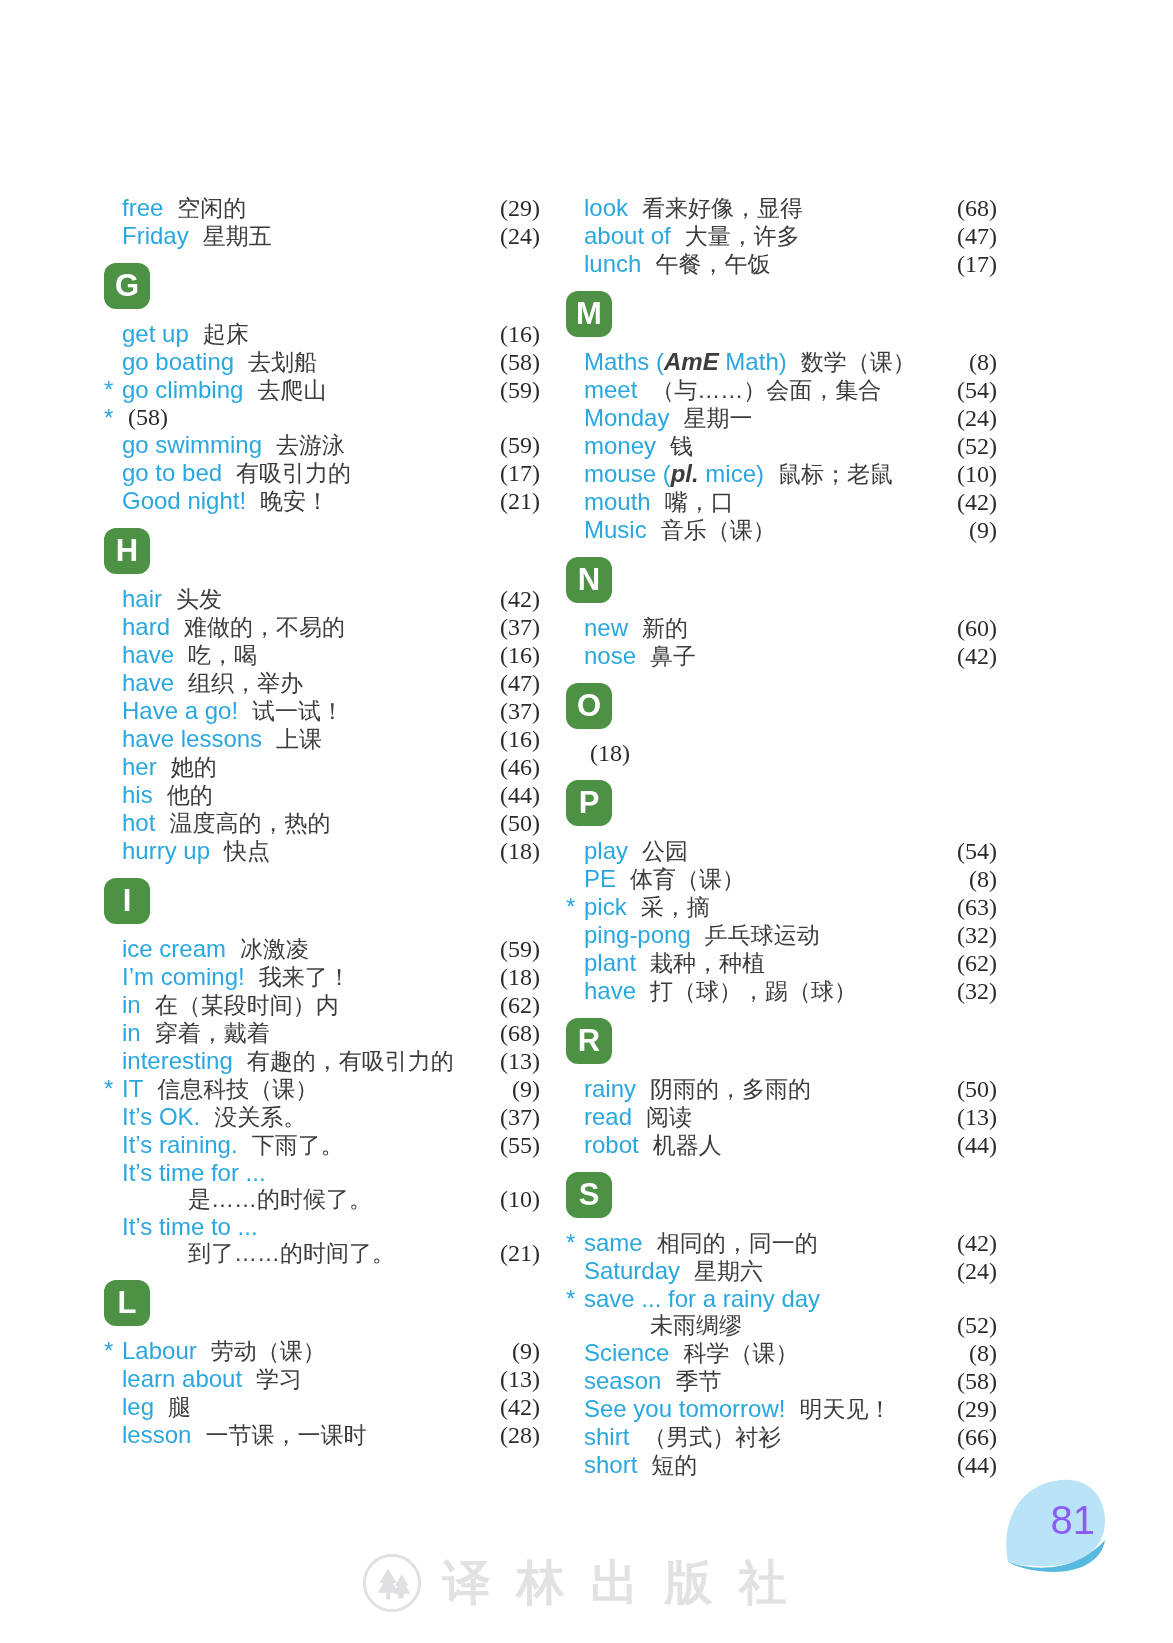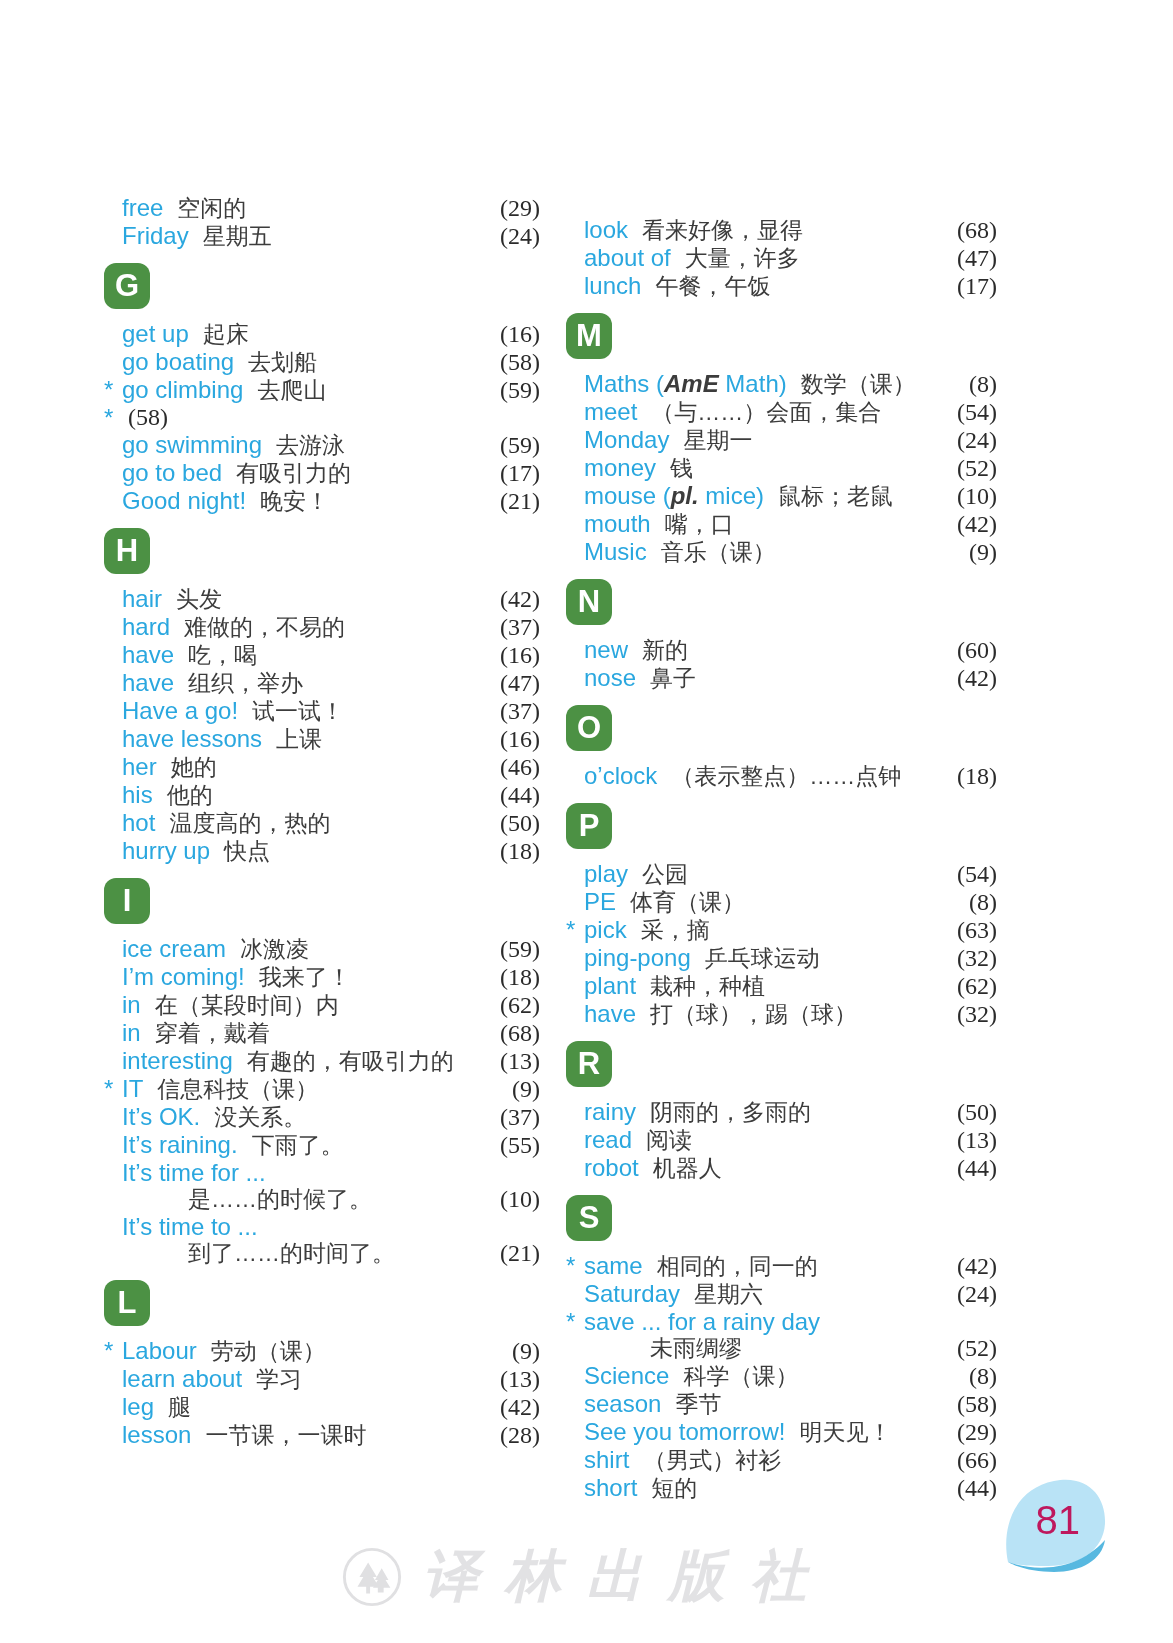--- a/index.html
+++ b/index.html
@@ -8,21 +8,21 @@
     background:#ffffff;
     font-family:"Liberation Sans", sans-serif;
     position:relative;
     overflow:hidden;
   }
   .content {
     position:absolute; left:104px; top:194px; width:895px;
     display:flex; gap:26px;
   }
   .column { flex:0 0 436px; }
-  .column:last-child { flex:0 0 431px;margin-top:22px; }
+  .column:last-child { flex:0 0 431px; }
 
   .entry { position:relative; padding-left:18px; }
   .entry-line { display:flex; justify-content:space-between; align-items:baseline; line-height:27px; }
   .entry-left { display:flex; align-items:baseline; white-space:nowrap; min-width:0; }
   .star {
     position:absolute; left:0; top:0;
     color:var(--word-blue, #2aa7df); font-size:24px; line-height:27px;
   }
   .word { color:var(--word-blue, #2aa7df); font-size:24px; white-space:pre; }
   .word .seg { color:var(--word-blue, #2aa7df); }
@@ -39,35 +39,34 @@
     background:var(--badge-green, #4c9144);
     color:var(--badge-letter, #ffffff);
     border-radius:12px;
     display:flex; align-items:center; justify-content:center;
     font-size:31px; font-weight:bold;
   }
 
   .page-badge { position:absolute; right:66px; bottom:70px; width:106px; height:97px; }
   .page-badge svg { position:absolute; inset:0; }
   .page-num {
-    position:absolute; right:27px; top:22px;
-    font-size:40px; color:#be185d; font-family:"Liberation Sans", sans-serif;
+    position:absolute; right:12px; top:22px;
+    font-size:40px; color:#8b5cf6; font-family:"Liberation Sans", sans-serif;
   }
 
   .watermark {
     position:absolute; left:50%; bottom:28px; transform:translateX(-50%);
     display:flex; align-items:center; gap:20px;
     opacity:1; pointer-events:none; white-space:nowrap;
   }
   .wm-text {
     font-family:"Liberation Serif", serif;
-    font-size:56px; font-weight:bold;
+    font-size:48px; font-weight:bold;
     color:var(--watermark-gray, #e2e2e4);
     letter-spacing:26px;
-    font-style:italic;
   }
 </style>
 </head>
 <body>
 
 <div class="page">
 
   <div class="content">
     <div class="column">
         <div class="entry">
@@ -483,24 +482,20 @@
             <span class="entry-left">
               <span class="word">nose</span>
               <span class="chinese">鼻子</span>
             </span>
             <span class="pagenum">(42)</span>
           </div>
         </div>
         <div class="section-badge">O</div>
         <div class="entry">
           <div class="entry-line">
-            <span class="entry-left">
-              <span class="word">o’clock</span>
-              <span class="chinese">（表示整点）……点钟</span>
-            </span>
             <span class="pagenum">(18)</span>
           </div>
         </div>
         <div class="section-badge">P</div>
         <div class="entry">
           <div class="entry-line">
             <span class="entry-left">
               <span class="word">play</span>
               <span class="chinese">公园</span>
             </span>

